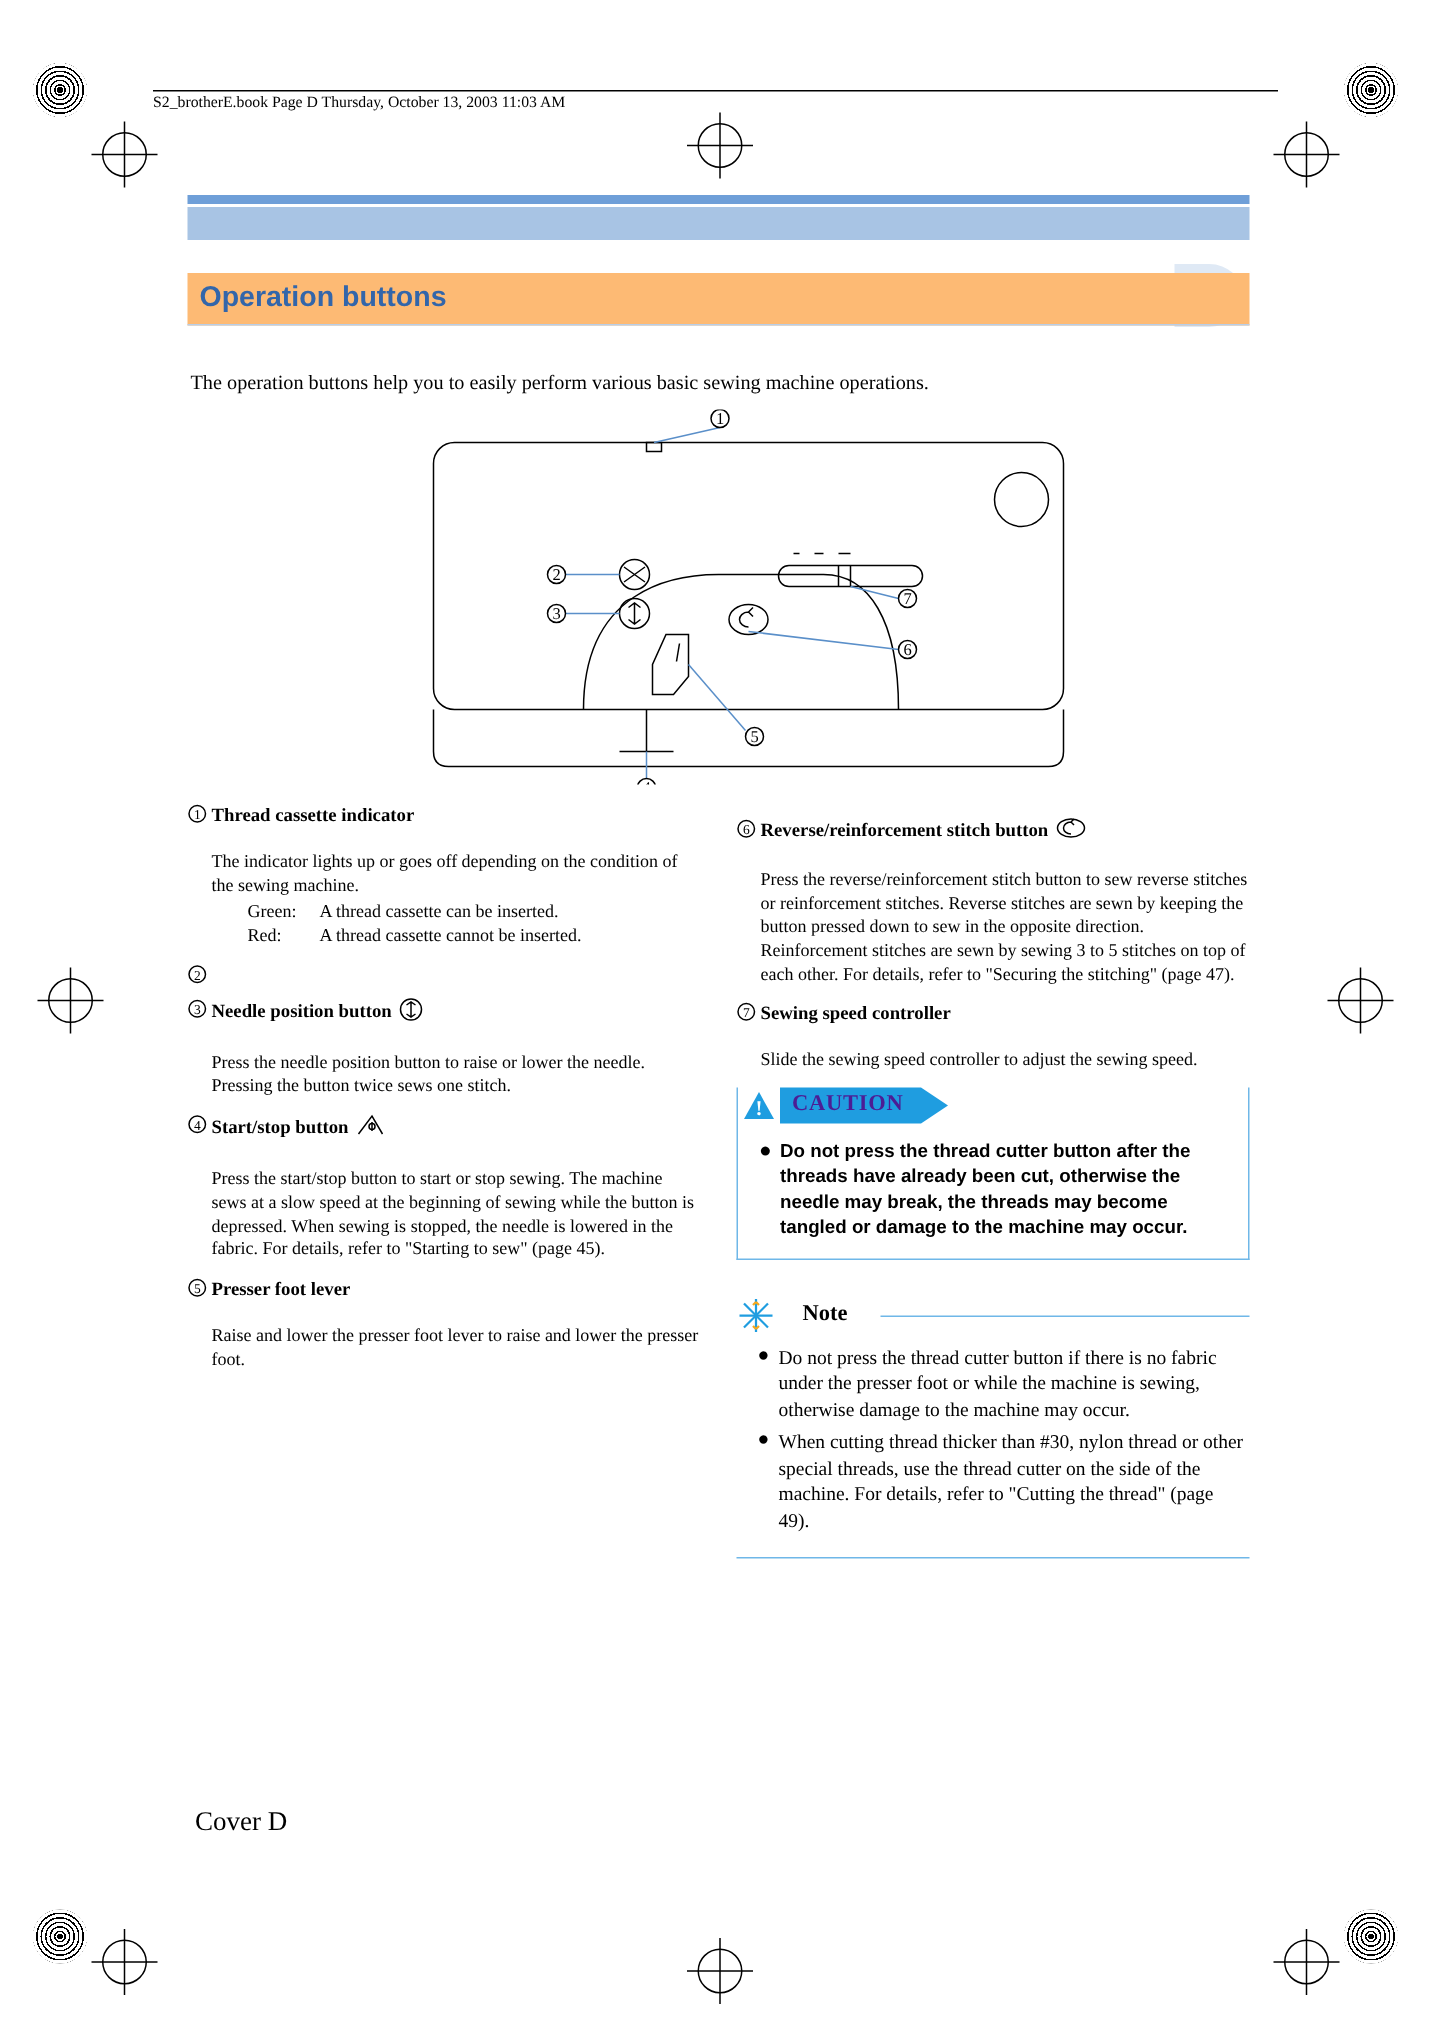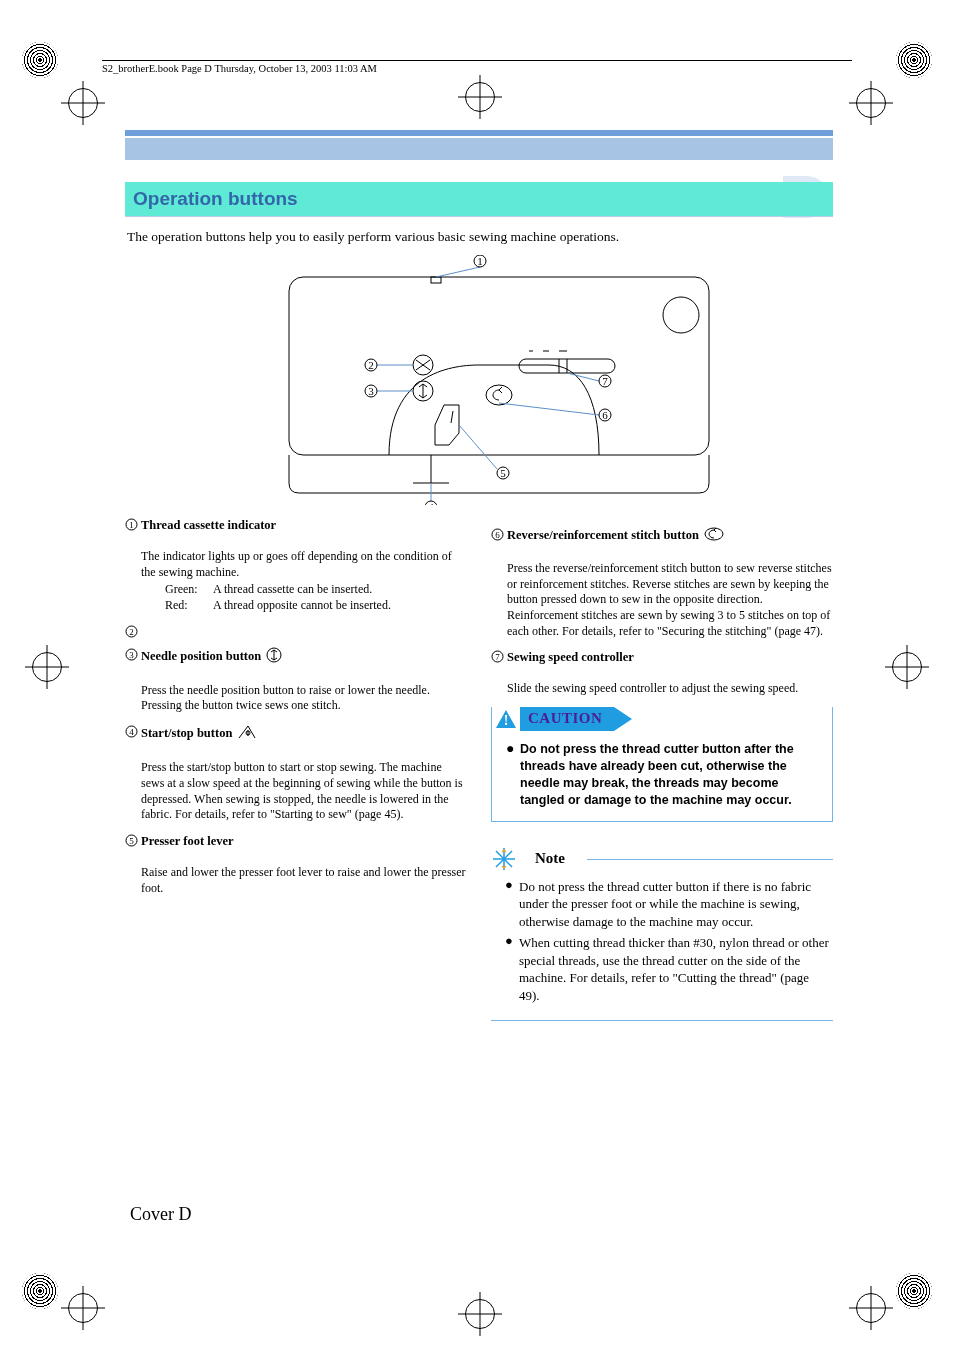--- a/index.html
+++ b/index.html
@@ -82,23 +82,23 @@
     height: 42px;
     background: #dfe9f5;
     border-radius: 0 50% 50% 0 / 0 50% 50% 0;
   }
   .section-heading {
     font-family: Arial, Helvetica, sans-serif;
     font-weight: bold;
     font-size: 19px;
     color: #3366aa;
     padding: 6px 10px 6px 8px;
-    background: #5eead4;
+    background: #fdba74;
     border-bottom: 1px solid #b8cee8;
-    margin-bottom: 12px;
+    margin-bottom: 30px;
   }
   .intro {
     font-size: 13.5px;
     font-family: "Times New Roman", serif;
     margin: 0 0 10px 2px;
   }
   .diagram {
     display: block;
     margin: 0 auto 12px auto;
   }
@@ -361,21 +361,21 @@
         <div class="item-body">
           <div class="item-title">Thread cassette indicator</div>
           <div class="item-desc">The indicator lights up or goes off depending on the condition of the sewing machine.</div>
           <div class="indicator-table">
             <div class="indicator-row">
                 <div class="indicator-label">Green:</div>
                 <div class="indicator-value">A thread cassette can be inserted.</div>
               </div>
             <div class="indicator-row">
                 <div class="indicator-label">Red:</div>
-                <div class="indicator-value">A thread opposite cannot be inserted.</div>
+                <div class="indicator-value">A thread cassette cannot be inserted.</div>
               </div>
           </div>
         </div>
       </div>
 
       <div class="item">
         <div class="item-num">
             <svg width="13" height="13">
               <circle cx="6.5" cy="6.5" r="5.5" fill="none" stroke="#000"></circle>
               <text x="6.5" y="10" text-anchor="middle" font-size="9" font-family="Times New Roman">2</text>

